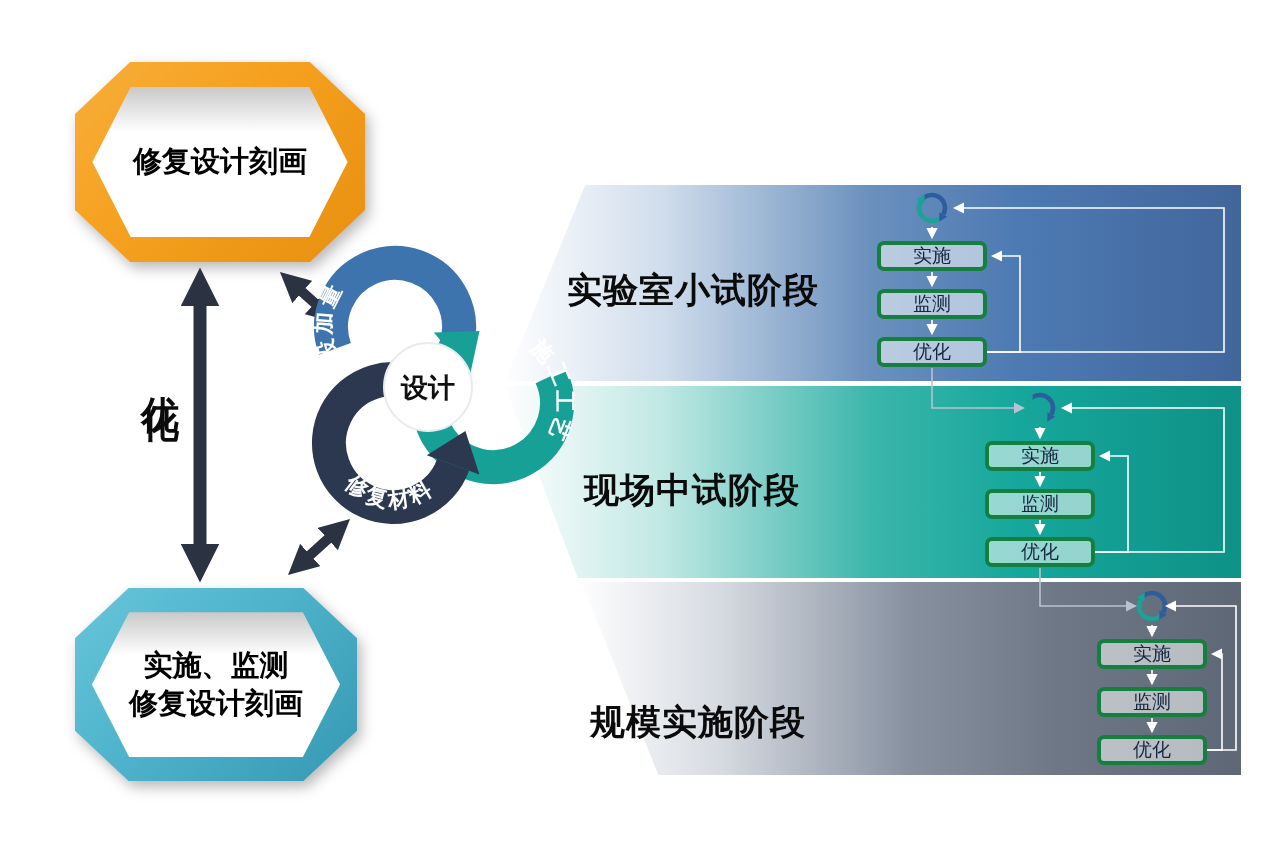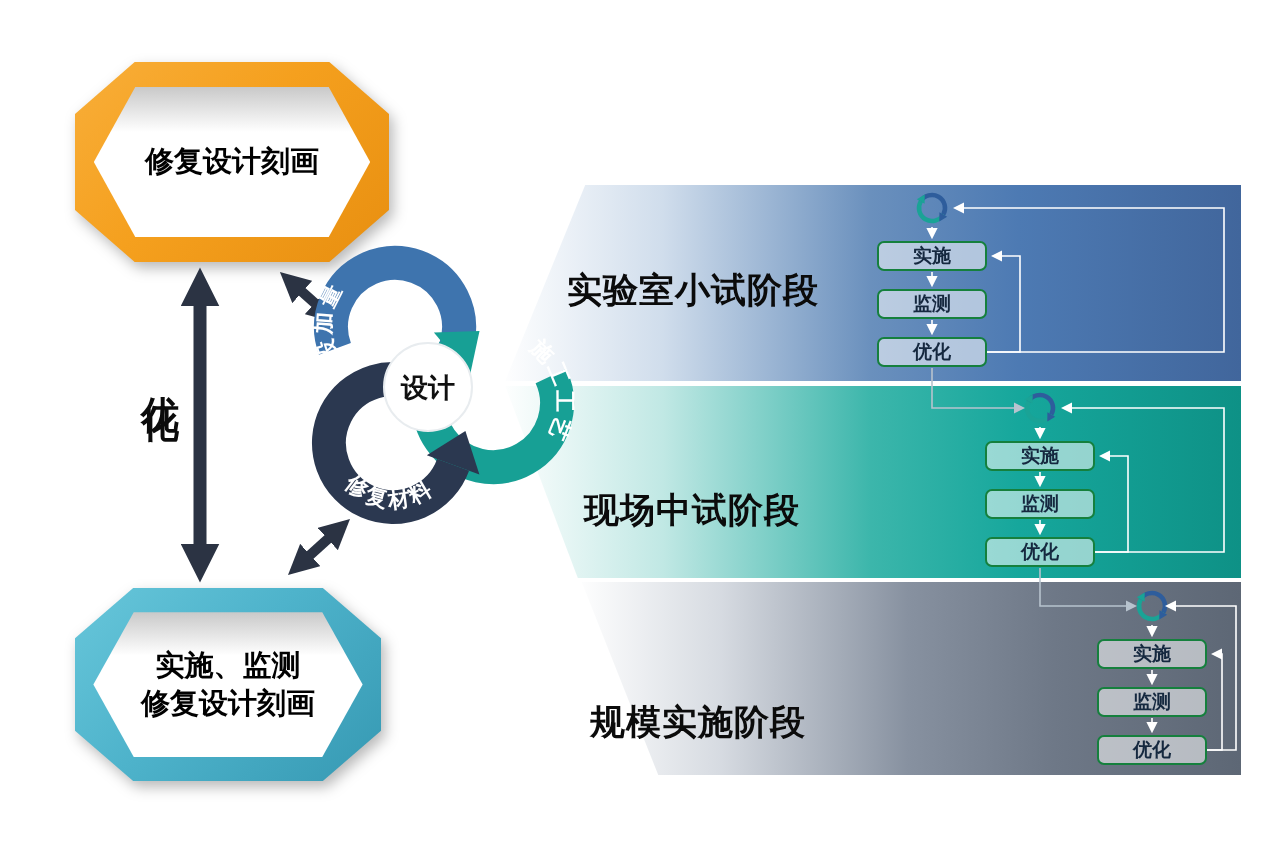--- a/index.html
+++ b/index.html
@@ -22,26 +22,26 @@
   .band-scale{
     left:575px;top:582px;width:666px;height:193px;
     clip-path:polygon(1% 0,100% 0,100% 100%,12.5% 100%);
     background:linear-gradient(to right,rgba(240,242,245,0) 0%,rgba(180,188,200,0.55) 22%,#8791a0 50%,#6e7887 72%,#5d6775 100%);
   }
   .stage-label{
     position:absolute;font-size:35px;font-weight:bold;color:#0b0b0b;letter-spacing:1px;white-space:nowrap;
   }
   
   .step{
-    position:absolute;width:110px;height:30px;border:2px solid #15803d;border-radius:7px;
+    position:absolute;width:110px;height:30px;border:4px solid #15803d;border-radius:7px;
     background:rgba(255,255,255,0.55);display:flex;align-items:center;justify-content:center;
-    font-size:19px;font-weight:bold;color:#15283f;box-sizing:border-box;
+    font-size:19px;font-weight:normal;color:#15283f;box-sizing:border-box;
   }
   
-  .hexbox{position:absolute;filter:drop-shadow(4px 6px 7px rgba(0,0,0,0.28));padding-left:24px;}
+  .hexbox{position:absolute;filter:drop-shadow(4px 6px 7px rgba(0,0,0,0.28));}
   .hexframe{
     position:absolute;inset:0;
     clip-path:polygon(19% 0,81% 0,100% 26%,100% 74%,81% 100%,19% 100%,0 74%,0 26%);
   }
   .hexframe.orange{background:linear-gradient(135deg,#f8ae39 0%,#f5a01e 45%,#e88f10 100%);}
   .hexframe.teal{background:linear-gradient(135deg,#67c6da 0%,#4eb3cb 45%,#3699b3 100%);}
   .hexpanel{
     position:absolute;left:6%;right:6%;top:12.5%;bottom:12.5%;
     clip-path:polygon(0 50%,15% 0,85% 0,100% 50%,85% 100%,15% 100%);
     background:linear-gradient(180deg,#c9c9c9 0%,#ffffff 30%);
@@ -64,21 +64,21 @@
 </head>
 <body>
 
 <div id="canvas">
 
   <div class="band band-lab"></div>
   <div class="band band-pilot"></div>
   <div class="band band-scale"></div>
 
   <div class="stage-label" style="left:567px;top:267px;">实验室小试阶段</div>
-  <div class="stage-label" style="left:584px;top:467px;margin-top:20px;">现场中试阶段</div>
+  <div class="stage-label" style="left:584px;top:467px;">现场中试阶段</div>
   <div class="stage-label" style="left:590px;top:699px;">规模实施阶段</div>
 
   <div class="hexbox" style="left:75px;top:62px;width:290px;height:200px;">
     <div class="hexframe orange"></div>
     <div class="hexpanel">
       <div class="hextext">修复设计刻画</div>
     </div>
   </div>
 
   <div class="hexbox" style="left:75px;top:588px;width:282px;height:193px;">

